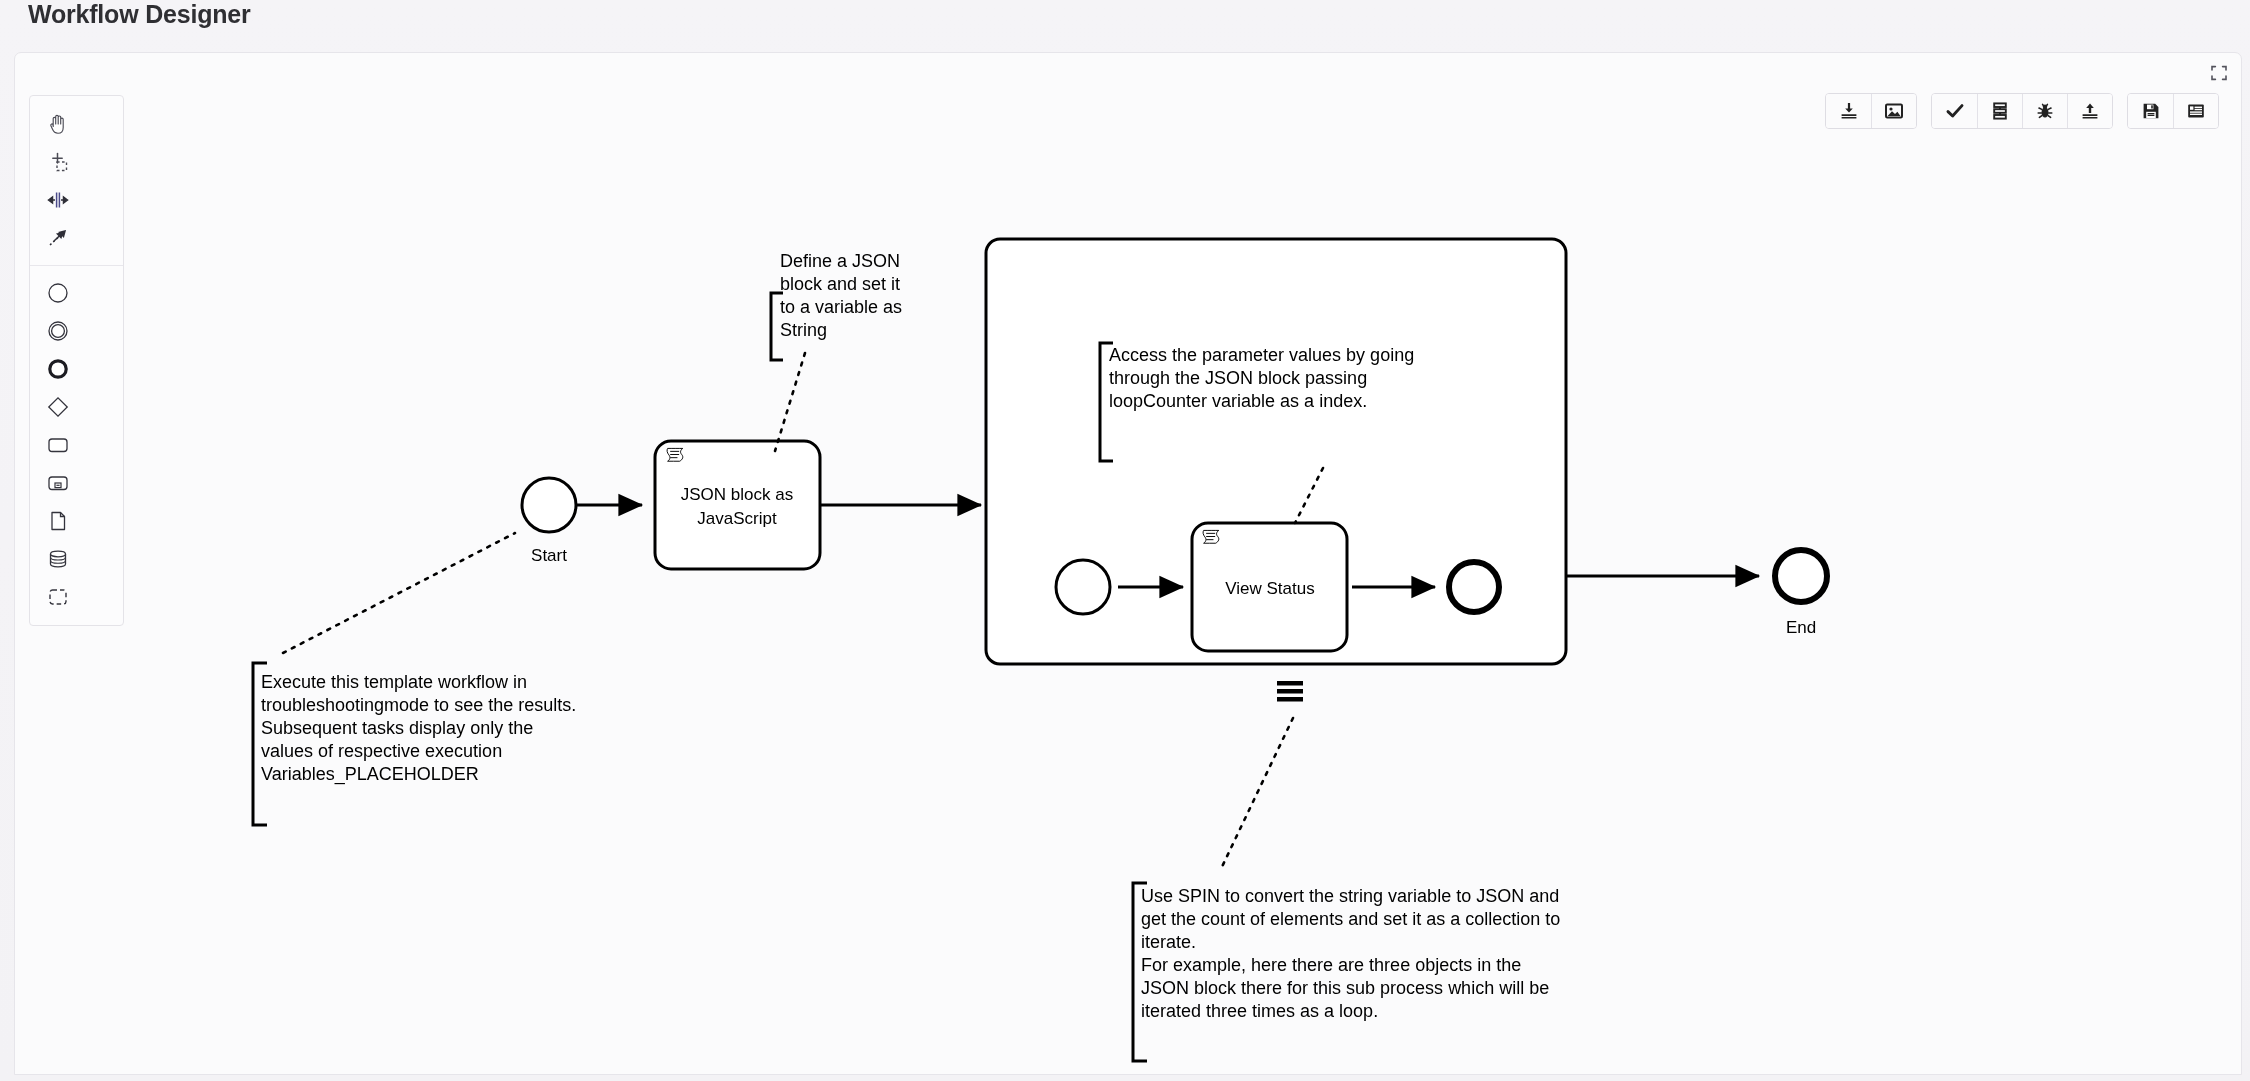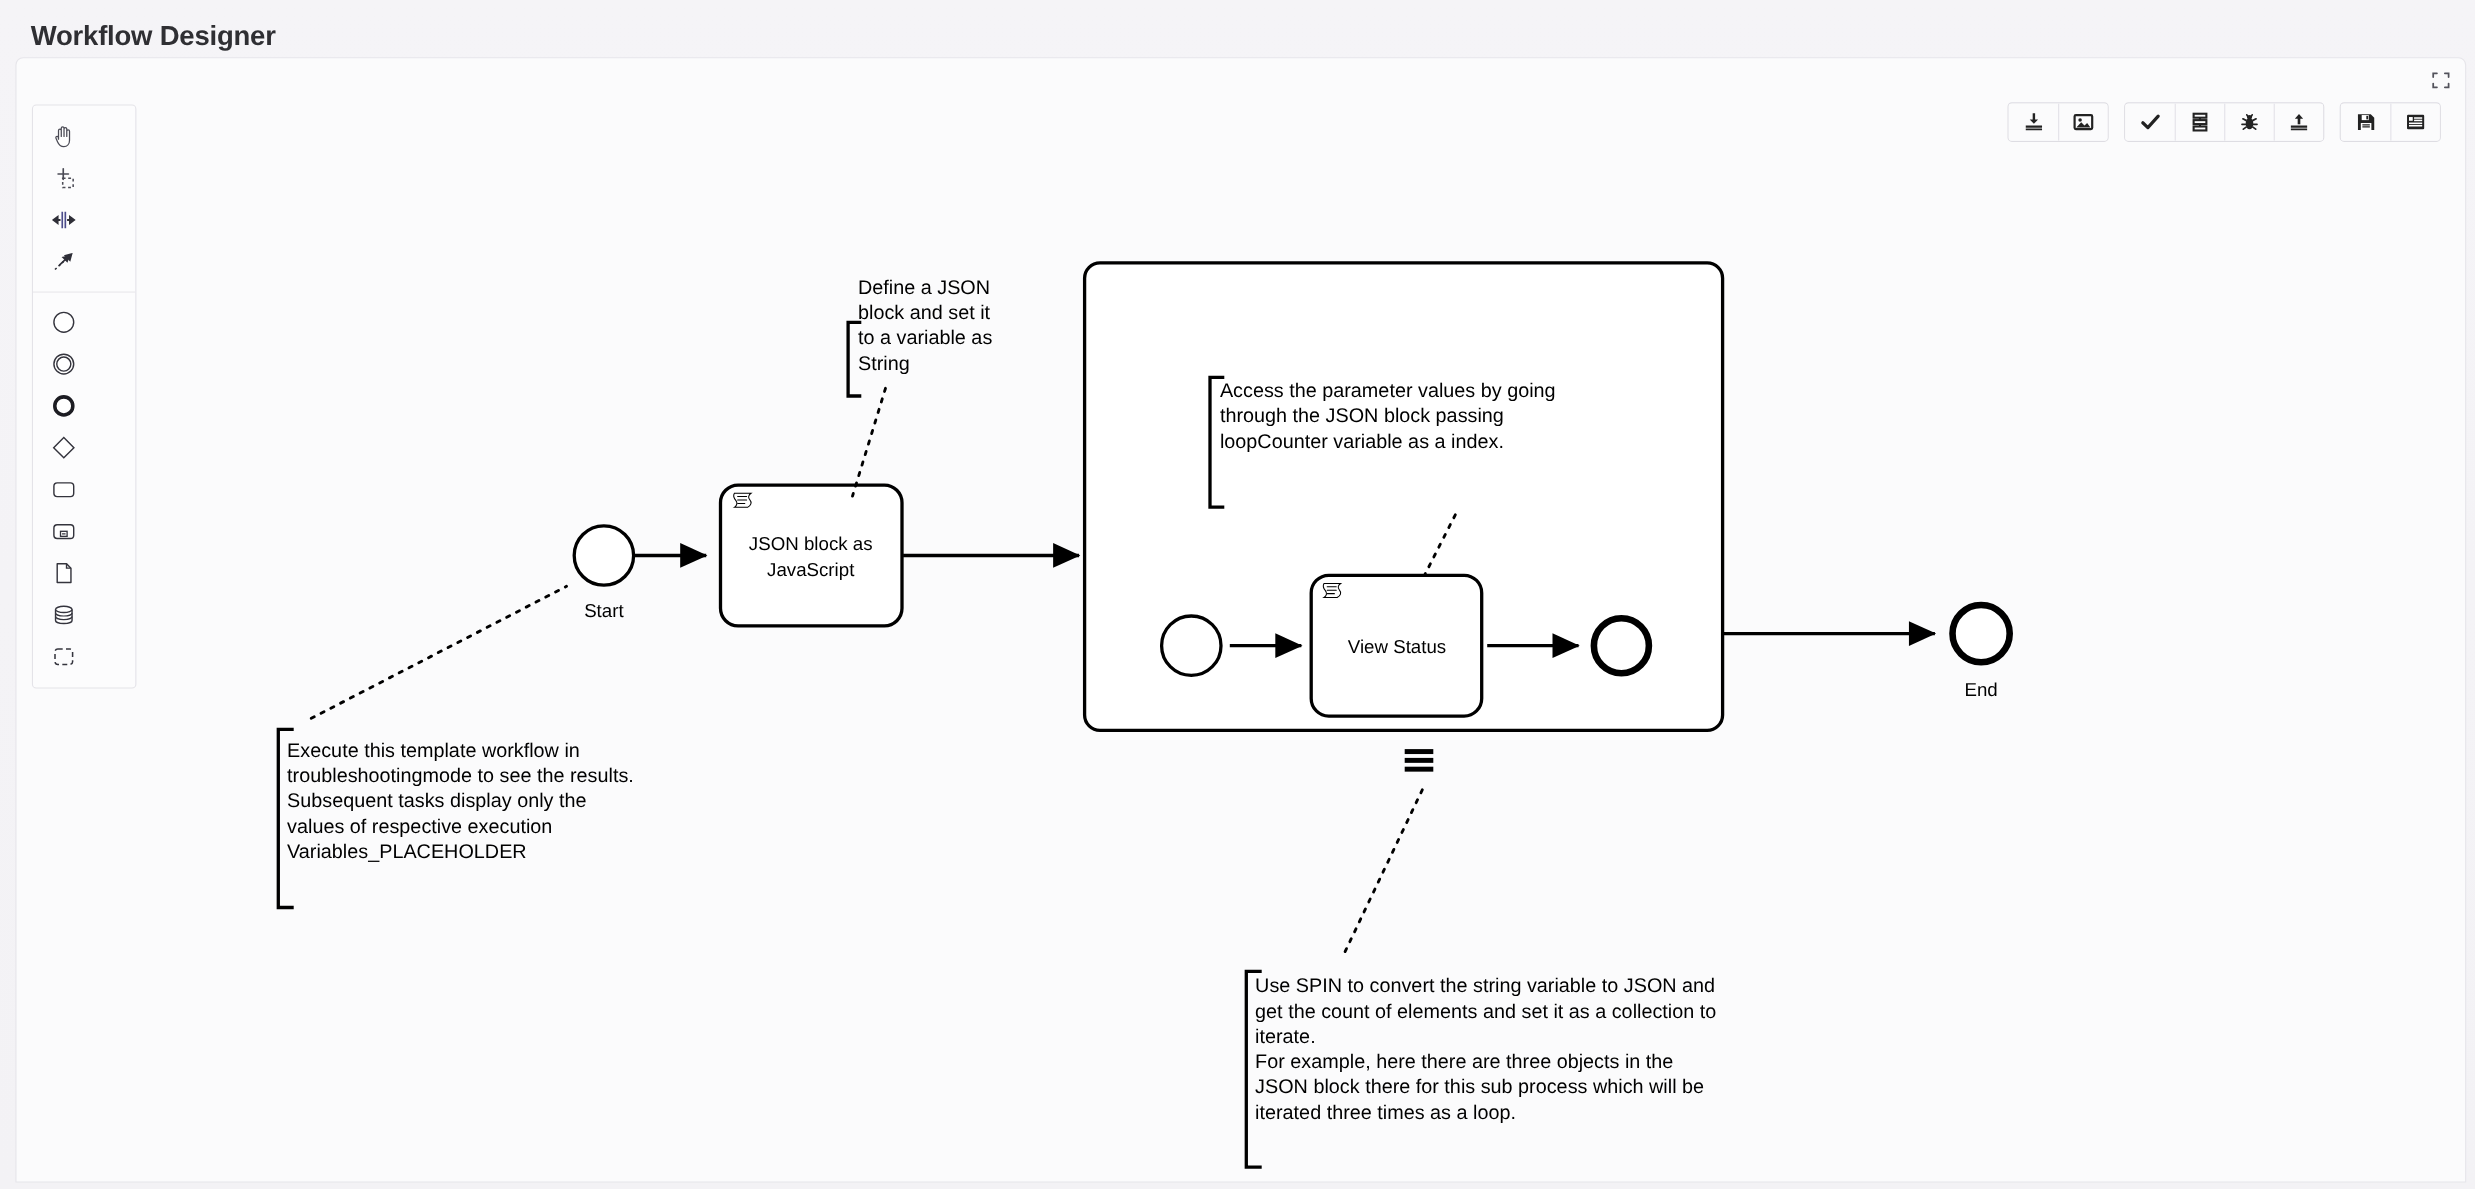--- a/index.html
+++ b/index.html
@@ -13,21 +13,21 @@
   #app {
     position: relative;
     width: 2250px; height: 1081px;
     background: linear-gradient(180deg,#f5f4f7 0%, #f3f2f5 100%);
   }
 
   
   #header {
     position: absolute; left: 0; top: 0;
     width: 2250px; height: 48px;
-    display: flex; align-items: flex-end;
+    display: flex; align-items: flex-start;
     padding-left: 28px;
   }
   #page-title {
     font-size: 25px;
     font-weight: bold;
     color: #2f2f33;
     letter-spacing: -0.2px;
   }
 
   

